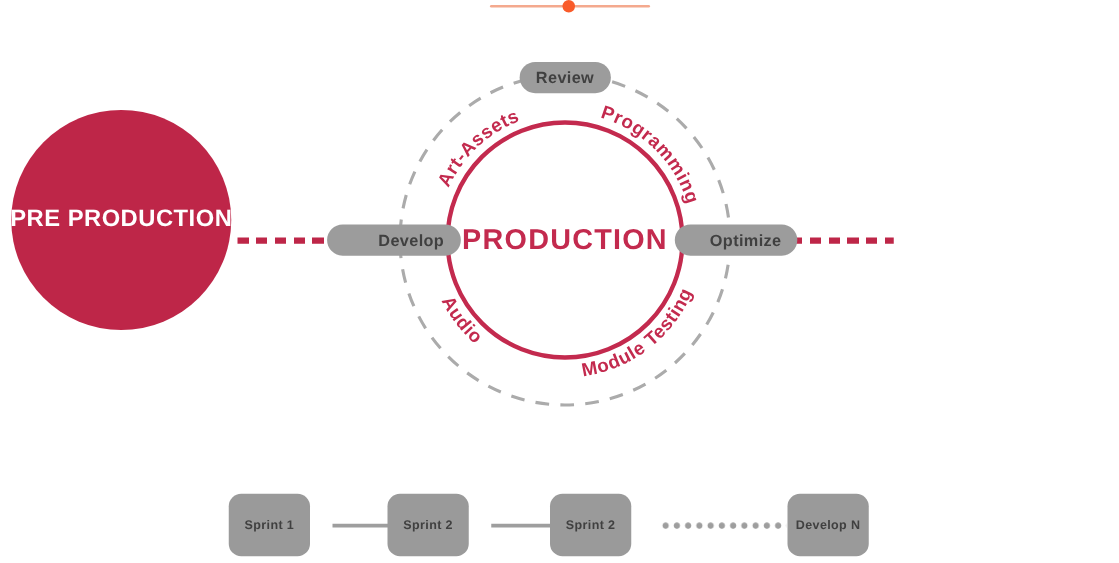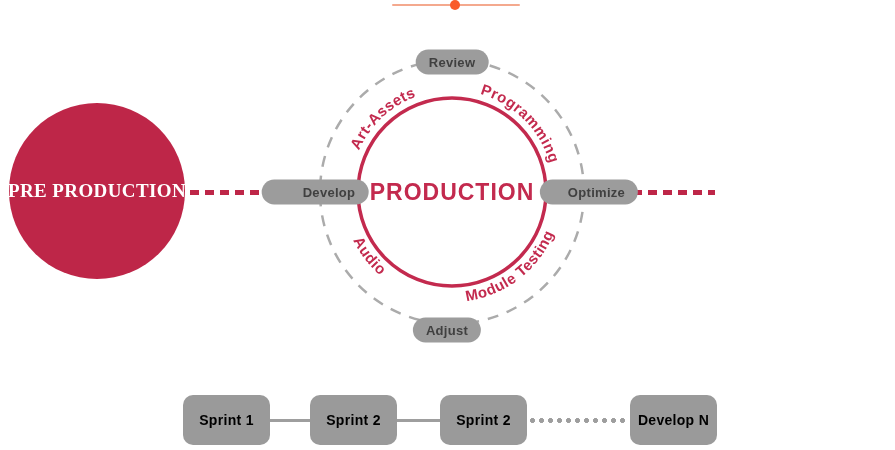--- a/index.html
+++ b/index.html
@@ -32,21 +32,21 @@
   }
 
   
   .big-circle{
     position:absolute;width:176px;height:176px;border-radius:50%;
     background:var(--crimson);
     display:flex;align-items:center;justify-content:center;
     color:#fff;font-weight:bold;font-size:19px;letter-spacing:0.4px;
     white-space:nowrap;
   }
-  .big-circle.pre{left:9px;top:103px;font-family:Liberation Serif, serif;}
+  .big-circle.pre{left:9px;top:88px;}
   .big-circle.post{left:718px;top:104px;}
 
   
   .red-dash{
     position:absolute;top:190px;height:5px;
     background:repeating-linear-gradient(90deg,var(--crimson) 0 9px,transparent 9px 15px);
   }
   .red-dash.left{left:190px;width:84px;}
   .red-dash.right{left:633px;width:82px;}
 
@@ -78,24 +78,24 @@
   
   .sprint-line{position:absolute;top:419px;height:3px;background:var(--line-gray);}
   .sprint-line.l1{left:266px;width:48px;}
   .sprint-line.l2{left:393px;width:51px;}
   .sprint-dotted{
     position:absolute;left:528px;top:417px;width:101px;height:7px;
     background-image:radial-gradient(circle,var(--line-gray) 2.2px,transparent 2.8px);
     background-size:9px 7px;background-repeat:repeat-x;background-position:left center;
   }
   .sprint{
-    position:absolute;top:395px;width:87px;height:50px;border-radius:10px;
-    background:var(--box-gray);color:#000000;
+    position:absolute;top:395px;width:65px;height:50px;border-radius:10px;
+    background:var(--box-gray);color:#404040;
     display:flex;align-items:center;justify-content:center;
-    font-weight:bold;font-size:14px;letter-spacing:0.3px;
+    font-weight:bold;font-size:10px;letter-spacing:0.3px;
   }
   .sprint.s1{left:183px;}
   .sprint.s2{left:310px;}
   .sprint.s3{left:440px;}
   .sprint.s4{left:630px;}
 </style>
 </head>
 <body>
 
 <div class="canvas">
@@ -121,21 +121,20 @@
     <text class="curved"><textPath href="#topArc" startOffset="26%">Art-Assets</textPath></text>
     <text class="curved"><textPath href="#topArc" startOffset="75%">Programming</textPath></text>
     <text class="curved"><textPath href="#bottomArc" startOffset="21%">Audio</textPath></text>
     <text class="curved"><textPath href="#bottomArc" startOffset="71%">Module Testing</textPath></text>
   </svg>
 
   <div class="production-label">PRODUCTION</div>
 
   <div class="pill top">Review</div>
   <div class="pill right">Optimize</div>
-  <div class="pill bottom">Adjust</div>
   <div class="pill left">Develop</div>
 
   <div class="sprint-line l1"></div>
   <div class="sprint-line l2"></div>
   <div class="sprint-dotted"></div>
 
   <div class="sprint s1">
     <span>Sprint 1</span>
   </div>
   <div class="sprint s2">

